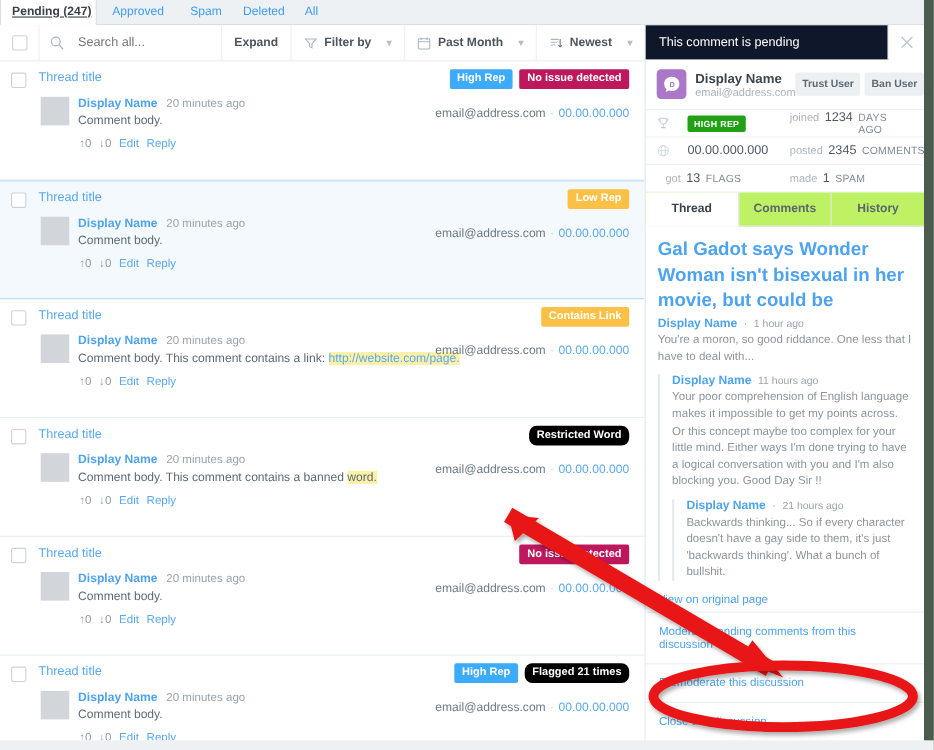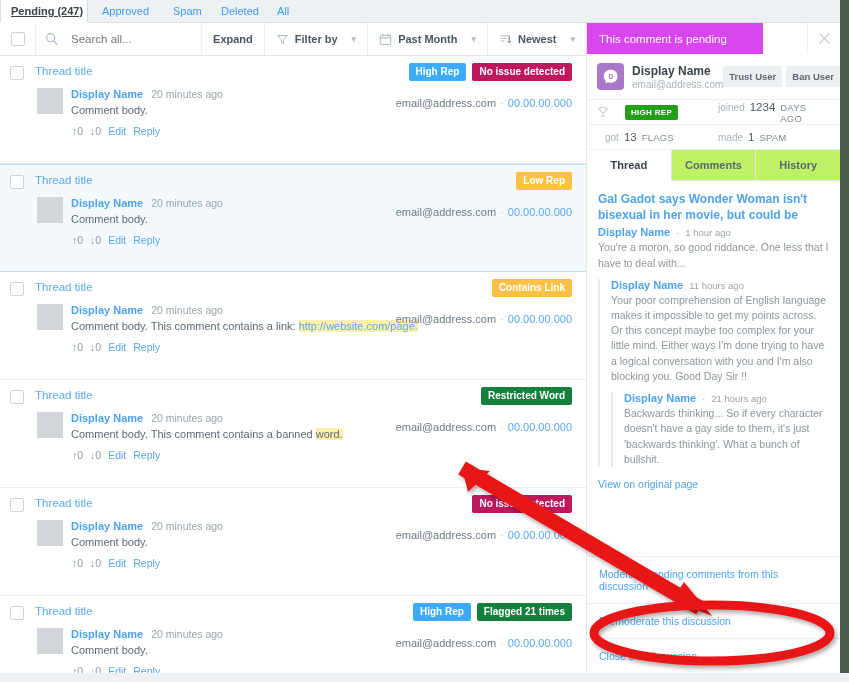--- a/index.html
+++ b/index.html
@@ -124,21 +124,21 @@
   }
   .badge {
     font-size: 10px; font-weight: bold; color: #fff;
     padding: 3px 7px; border-radius: 2px; white-space: nowrap;
     line-height: 1.15;
   }
   .b-blue  { background: #3dabfb; }
   .b-gray  { background: #be185d; }
   .b-amber { background: #fcc council; }
   .b-amber { background: #fbc147; }
-  .b-red   { background: #15803d; }
+  .b-red   { background: #000000; border-radius: 7px; }
 
   .row-body { display: flex; margin-top: 8px; padding-left: 27px; }
   .avatar-sq {
     width: 26px; height: 26px; background: #d2d6da; flex: none; margin-right: 8px;
   }
   .meta-line { display: flex; align-items: baseline; gap: 8px; }
   .disp-name { font-size: 11px; font-weight: bold; color: #4ea3ef; cursor:pointer; }
   .ago { font-size: 10.5px; color: #99a4ad; }
   .comment-body { font-size: 11px; color: #5d6a75; margin-top: 4px; }
   .hl { background: #fdf0a8; }
@@ -158,25 +158,25 @@
   .actions a { color: #5aa9ef; text-decoration: none; cursor: pointer; }
 
   
   .panel {
     position: absolute; left: 586px; top: 23px;
     width: 254px; height: 659px;
     background: #ffffff;
     border-left: 1px solid #e2e6ea;
   }
   .panel-banner {
-    height: 31px; background: #d946ef;
+    height: 31px; background: #0f172a;
     display: flex; align-items: center;
     color: #fff; font-size: 11.5px;
     padding-left: 12px;
-    width: 176px;
+    width: 221px;
   }
   .panel-close {
     position: absolute; right: 0; top: 0;
     width: 33px; height: 31px;
     display: flex; align-items: center; justify-content: center;
     color: #b9c2ca; font-size: 17px; cursor: pointer;
     background: #fff;
     border-left: 1px solid #eceff2;
   }
   .user-head {
@@ -221,21 +221,21 @@
   .ptabs { display: flex; border-bottom: 1px solid #e3e7eb; background: #bef264; }
   .ptab {
     flex: 1; text-align: center; font-size: 11px; font-weight: bold;
     color: #5b666f; padding: 9px 0; cursor: pointer;
     border-right: 1px solid #e3e7eb;
   }
   .ptab:last-child { border-right: none; }
   .ptab.active { background: #fff; color: #39424a; border-bottom: 1px solid #fff; margin-bottom: -1px; }
 
   .thread-pane { padding: 10px 11px 0 11px; }
-  .art-title { font-size: 12px; font-weight: bold; color: #4ea3ef; line-height: 1.35; cursor:pointer; }
+  .art-title { font-size: 17px; font-weight: bold; color: #4ea3ef; line-height: 1.35; cursor:pointer; }
   .cmt-head { display: flex; align-items: baseline; gap: 6px; margin-top: 3px; }
   .cmt-name { font-size: 11px; font-weight: bold; color: #4ea3ef; cursor:pointer; }
   .cmt-ago { font-size: 9.5px; color: #9aa4ad; }
   .cmt-text { font-size: 10.5px; color: #8c969e; line-height: 1.45; margin-top: 2px; }
   .nest1 { margin-top: 8px; padding-left: 11px; border-left: 2px solid #e6eaee; }
   .nest2 { margin-top: 8px; padding-left: 11px; border-left: 2px solid #e6eaee; }
   .view-orig { font-size: 10.5px; color: #4ea3ef; margin-top: 11px; cursor: pointer; }
 
   .panel-links { position: absolute; left: 0; bottom: 9px; width: 253px; }
   .p-link {
@@ -514,20 +514,37 @@
             <line x1="5.2" y1="13.4" x2="10.8" y2="13.4" stroke="#c2cad1" stroke-width="1.4"></line>
           </svg>
       </span>
       <span class="left">
           <span class="chip-green">HIGH REP</span>
         </span>
       <span class="right">
         <span class="lbl">joined</span>
         <span class="val">1234</span>
         <span class="unit">DAYS AGO</span>
+      </span>
+    </div>
+    <div class="stat-row">
+      <span class="c1">
+        <svg width="12" height="12" viewBox="0 0 16 16">
+            <circle cx="8" cy="8" r="6.2" fill="none" stroke="#ccd3d9" stroke-width="1.1"></circle>
+            <ellipse cx="8" cy="8" rx="2.6" ry="6.2" fill="none" stroke="#ccd3d9" stroke-width="1"></ellipse>
+            <line x1="1.8" y1="8" x2="14.2" y2="8" stroke="#ccd3d9" stroke-width="1"></line>
+          </svg>
+      </span>
+      <span class="left">
+          <span class="val">00.00.000.000</span>
+        </span>
+      <span class="right">
+        <span class="lbl">posted</span>
+        <span class="val">2345</span>
+        <span class="unit">COMMENTS</span>
       </span>
     </div>
     <div class="stat-row">
       <span class="c1"></span>
       <span class="left" style="gap:5px;">
         <span class="lbl" style="margin-left:-20px;">got</span>
         <span class="val">13</span>
         <span class="unit">FLAGS</span>
       </span>
       <span class="right">

